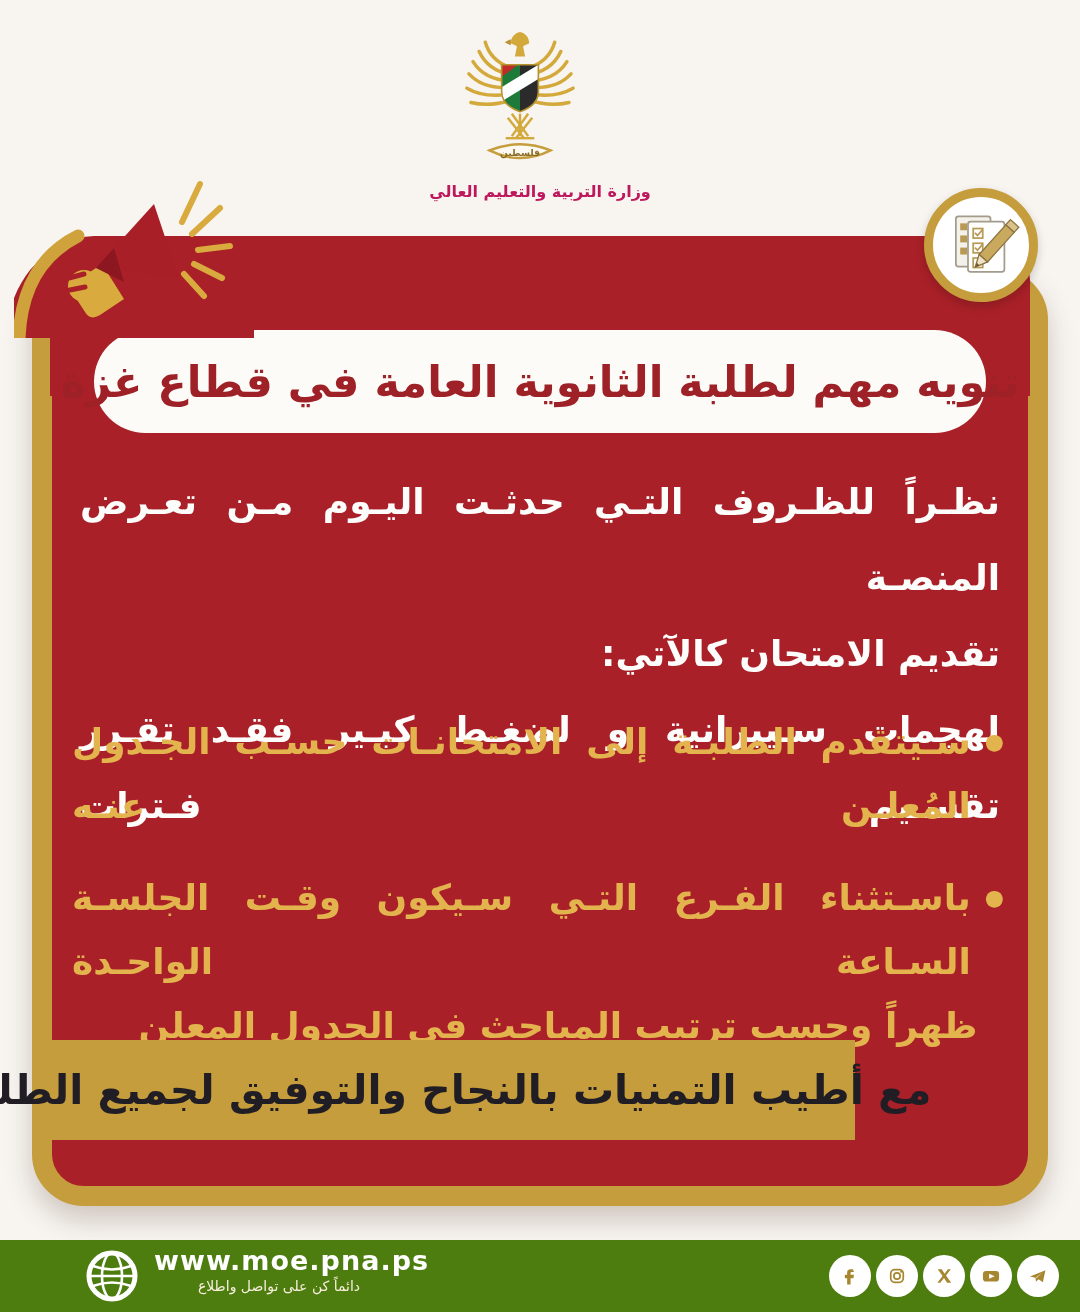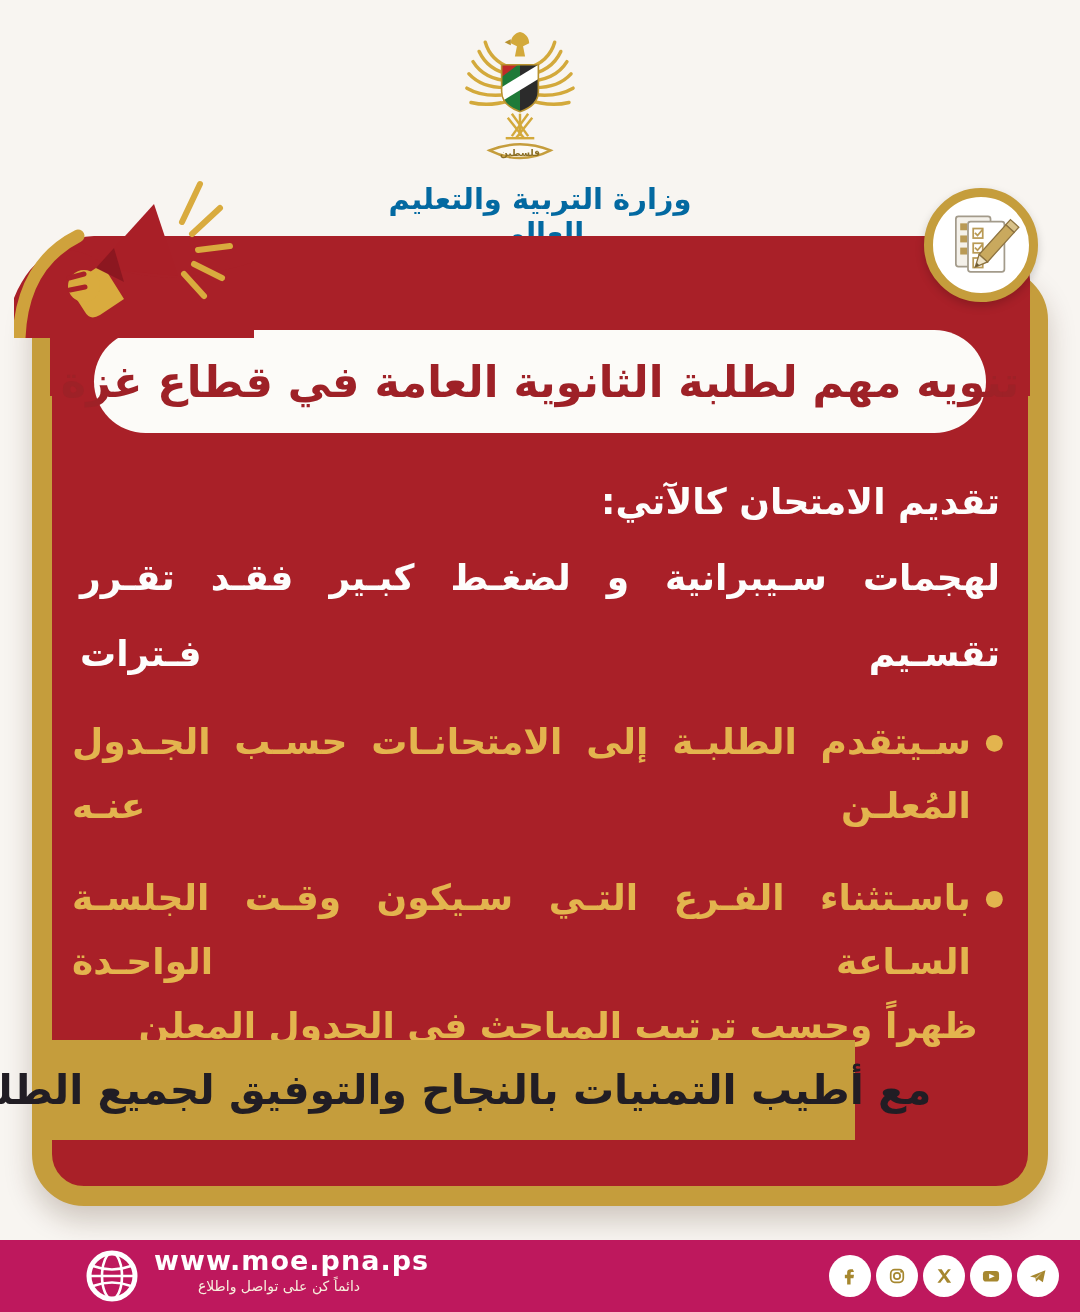--- a/index.html
+++ b/index.html
@@ -7,21 +7,21 @@
     width:1080px;height:1312px;position:relative;overflow:hidden;
     background:#f8f5f1;
     font-family:"DejaVu Sans", sans-serif;
   }
   #poster{position:absolute;inset:0;}
 
   
   .emblem{position:absolute;left:458px;top:30px;width:124px;height:148px;}
   .ministry-name{
     position:absolute;left:340px;top:182px;width:400px;
-    text-align:center;font-size:29px;font-weight:bold;color:#0369a1;direction:rtl;
+    text-align:center;font-size:16px;font-weight:bold;color:#be185d;direction:rtl;
   }
 
   
   .megaphone{position:absolute;left:14px;top:170px;width:240px;height:168px;z-index:5;}
   .badge{
     position:absolute;left:924px;top:188px;width:96px;height:96px;z-index:6;
     background:#ffffff;border:9px solid #c59d3c;border-radius:50%;
     box-shadow:0 4px 10px rgba(0,0,0,.18);
     display:flex;align-items:center;justify-content:center;
   }
@@ -65,21 +65,21 @@
 
   .band{
     position:absolute;left:32px;top:1040px;width:823px;height:100px;z-index:3;
     background:#c59d3c;display:flex;align-items:center;justify-content:center;direction:rtl;
   }
   .band .band-text{font-size:41px;font-weight:bold;color:#211d24;white-space:nowrap;}
 
   
   .footer{
     position:absolute;left:0;top:1240px;width:1080px;height:72px;
-    background:#be185d;z-index:4;
+    background:#4d7c0f;z-index:4;
   }
   .globe{position:absolute;left:84px;top:8px;width:56px;height:56px;}
   .site-block{position:absolute;left:154px;top:5px;width:250px;text-align:center;}
   .site-url{font-size:27px;font-weight:bold;color:#ffffff;letter-spacing:1px;}
   .site-tagline{font-size:14px;color:#f7efdc;direction:rtl;margin-top:2px;}
   .socials{position:absolute;left:829px;top:15px;display:flex;gap:5px;}
   .social{
     width:42px;height:42px;border-radius:50%;background:#ffffff;
     display:flex;align-items:center;justify-content:center;
   }
@@ -183,20 +183,21 @@
   </div>
 
   <div class="card-top-overlay"></div>
   <div class="card"></div>
 
   <div class="title-pill">
     <span class="title">تنويه مهم لطلبة الثانوية العامة في قطاع غزة</span>
   </div>
 
   <div class="paragraph">
+    <div class="p-line">نظـراً للظـروف التـي حدثـت اليـوم مـن تعـرض المنصـة</div>
     <div class="p-line last">تقديم الامتحان كالآتي:</div>
     <div class="p-line">لهجمات سـيبرانية و لضغـط كبـير فقـد تقـرر تقسـيم فـترات</div>
   </div>
 
   <div class="bullets">
     <div class="bullet">
       <div class="b-line1">
         <span class="b-dot">●</span>
         <span class="b-text">سـيتقدم الطلبـة إلى الامتحانـات حسـب الجـدول المُعلـن عنـه</span>
       </div>

